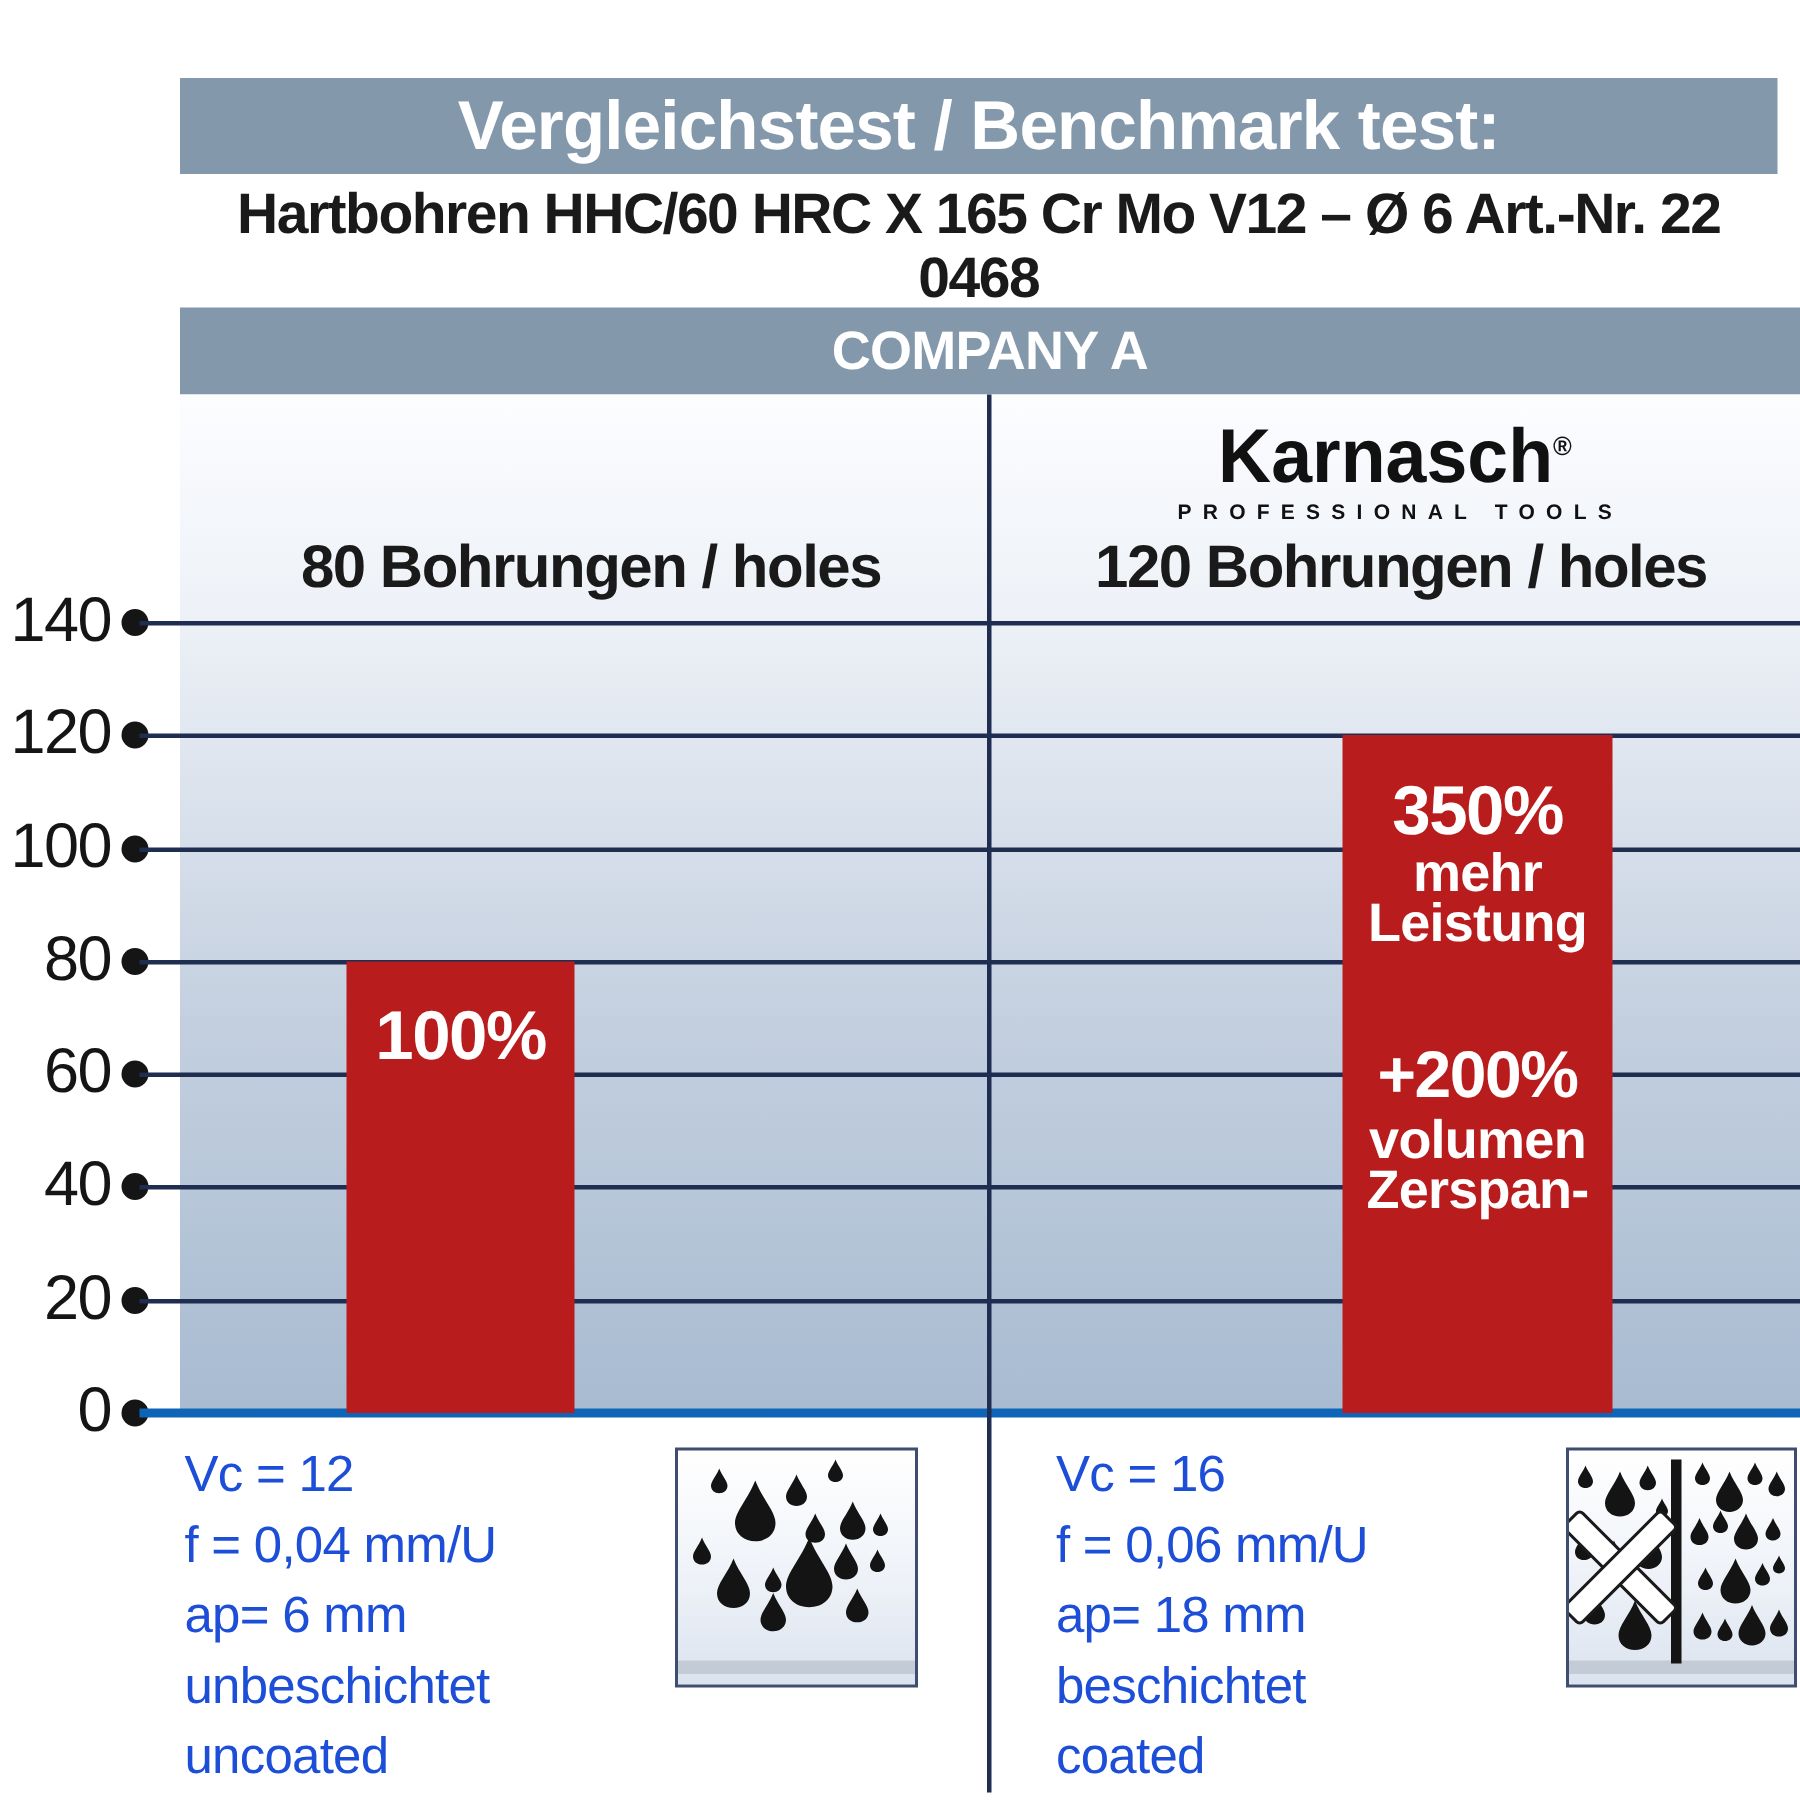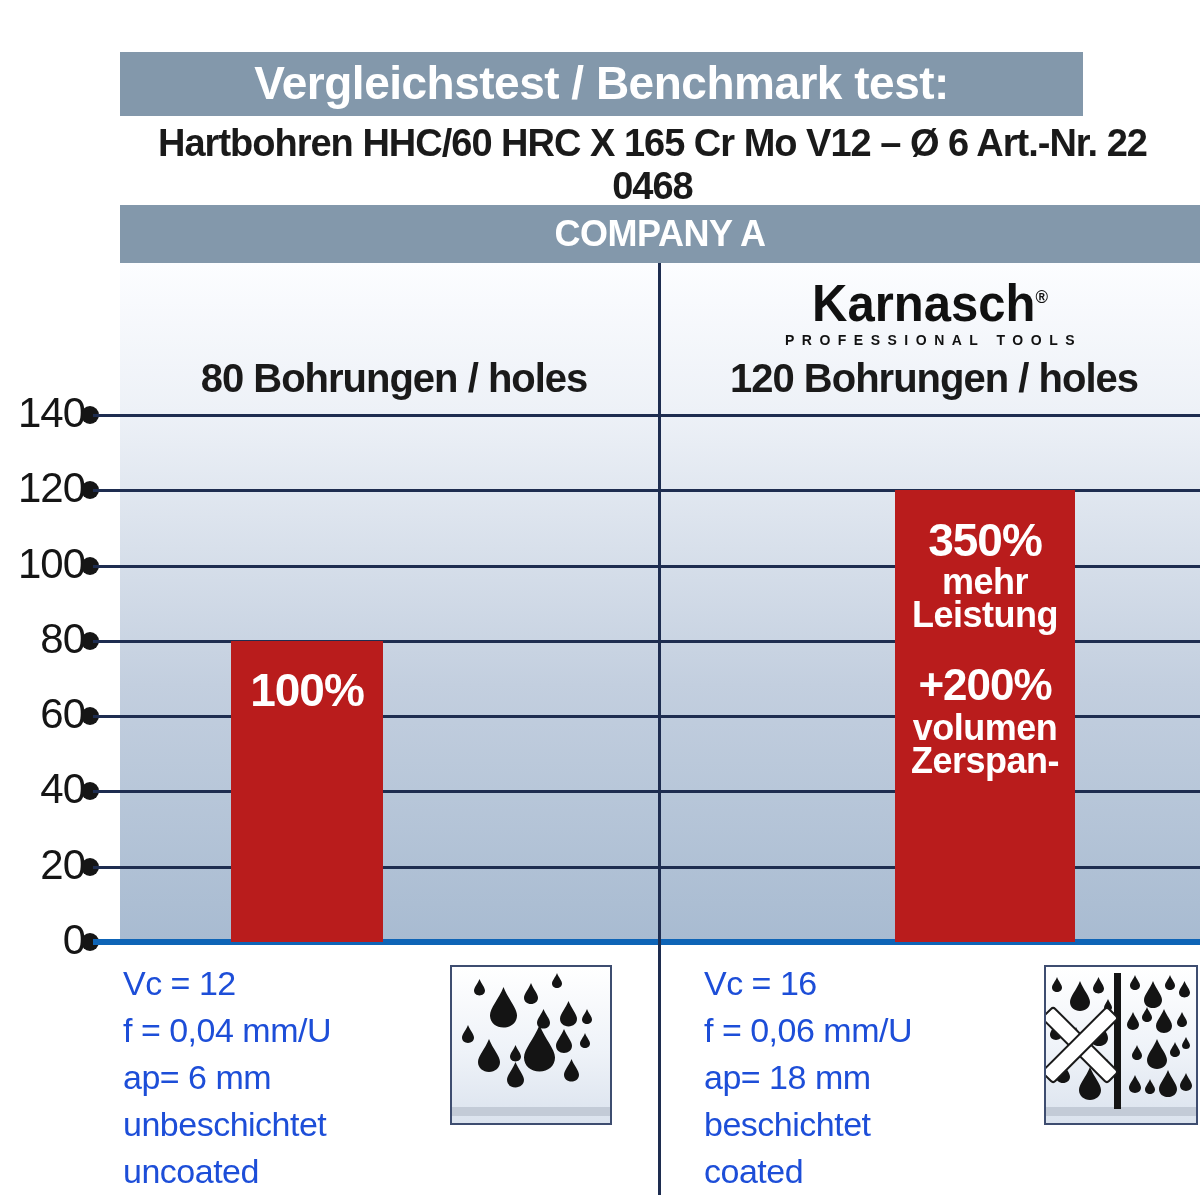--- a/index.html
+++ b/index.html
@@ -4,58 +4,58 @@
 <style>
   html,body{margin:0;padding:0;}
   body{
     width:1200px;height:1200px;position:relative;overflow:hidden;
     background:#ffffff;color:#1a1a1a;
     font-family:"Liberation Sans", sans-serif;
   }
 
   
   .band{position:absolute;background:#8398ab;color:#ffffff;font-weight:bold;text-align:center;}
-  #title-band{left:120px;top:52px;width:963px;height:64px;font-size:46px;line-height:63px;letter-spacing:-0.5px;}
+  #title-band{left:120px;top:52px;width:1065px;height:64px;font-size:46px;line-height:63px;letter-spacing:-0.5px;}
   #subtitle{position:absolute;left:120px;top:122px;width:1065px;text-align:center;
     font-size:38px;font-weight:bold;letter-spacing:-1px;}
   #company-band{left:120px;top:205px;width:1080px;height:58px;display:flex;}
   .company-cell{flex:1;font-size:36px;line-height:58px;letter-spacing:-0.5px;}
 
   
   #plot{position:absolute;left:120px;top:263px;width:1080px;height:679px;
     background:linear-gradient(180deg,#fcfdff 0%,#edf1f7 22%,#c3cfdf 62%,#a8bbd1 100%);}
   #divider{position:absolute;left:658px;top:263px;width:3px;height:932px;background:#1e2d50;}
 
   
   .tick{position:absolute;left:0;width:1200px;height:0;}
   .tick-line{position:absolute;left:93px;right:0;top:-1px;height:3px;background:#1e2d50;}
   .tick-dot{position:absolute;left:81px;top:-9px;width:18px;height:18px;border-radius:50%;background:#151515;}
   .tick-label{position:absolute;left:0;width:74px;top:-26px;text-align:right;
-    font-size:42px;letter-spacing:-1px;color:#151515;padding-left:11px;}
+    font-size:42px;letter-spacing:-1px;color:#151515;}
   .tick.zero .tick-line{top:-3px;height:6px;background:#0e64b6;}
 
   
   #logo{position:absolute;left:660px;top:272px;width:540px;text-align:center;color:#111111;}
   .logo-word{font-size:49px;font-weight:bold;letter-spacing:0px;transform:scaleY(1.04);line-height:52px;}
   .logo-reg{font-size:17px;vertical-align:super;font-weight:bold;}
   .logo-tag{font-size:14px;font-weight:bold;letter-spacing:7.5px;margin-top:3px;text-indent:7px;}
 
   
   .holes{position:absolute;top:356px;width:548px;text-align:center;font-size:40px;
     font-weight:bold;letter-spacing:-1px;}
   #holes-a{left:120px;} #holes-b{left:660px;}
 
   
   .bar{position:absolute;background:#b91c1c;color:#ffffff;text-align:center;font-weight:bold;}
   #bar-a{left:231px;width:152px;}
   #bar-b{left:895px;width:180px;}
   .bar-big{font-size:46px;line-height:50px;letter-spacing:-1px;}
   #bar-a .bar-big{margin-top:24px;}
   #bar-b .bar-big{margin-top:25px;}
-  .bar-big2{font-size:44px;line-height:52px;letter-spacing:-1px;margin-top:28px;}
+  .bar-big2{font-size:44px;line-height:52px;letter-spacing:-1px;margin-top:60px;}
   .bar-small{font-size:36px;line-height:33px;letter-spacing:-0.5px;}
 
   
   .ann{position:absolute;top:960px;font-size:34px;line-height:47px;letter-spacing:-0.5px;color:#1d4ed8;}
   #ann-a{left:123px;} #ann-b{left:704px;}
 
   
   .iconbox{position:absolute;top:965px;height:156px;border:2px solid #3e4d70;
     background:linear-gradient(180deg,#ffffff 0%,#eef2f8 55%,#dbe3ee 100%);}
   #iconbox-a{left:450px;width:158px;}

